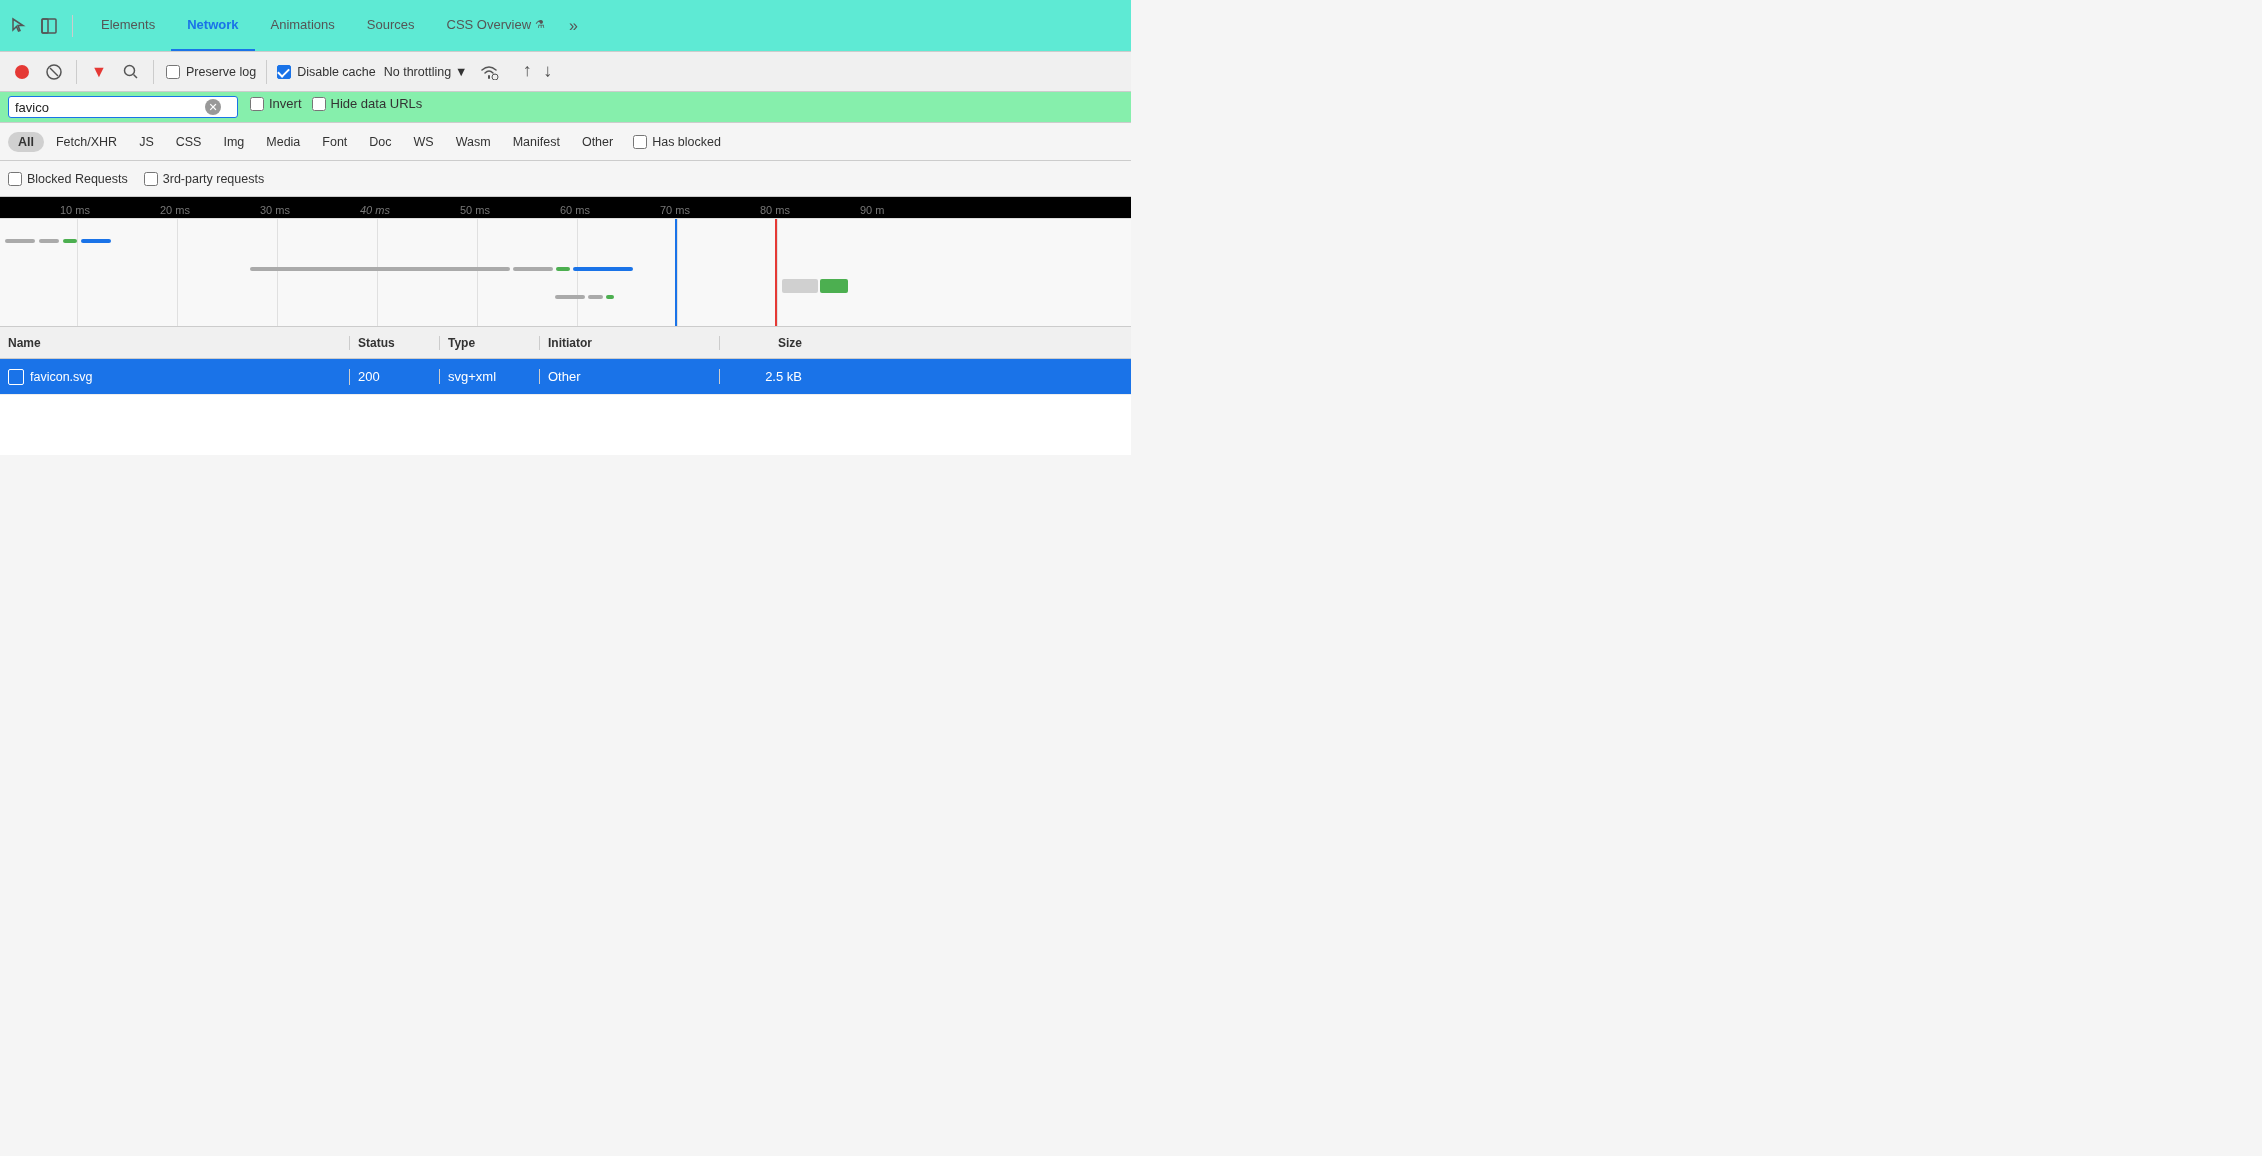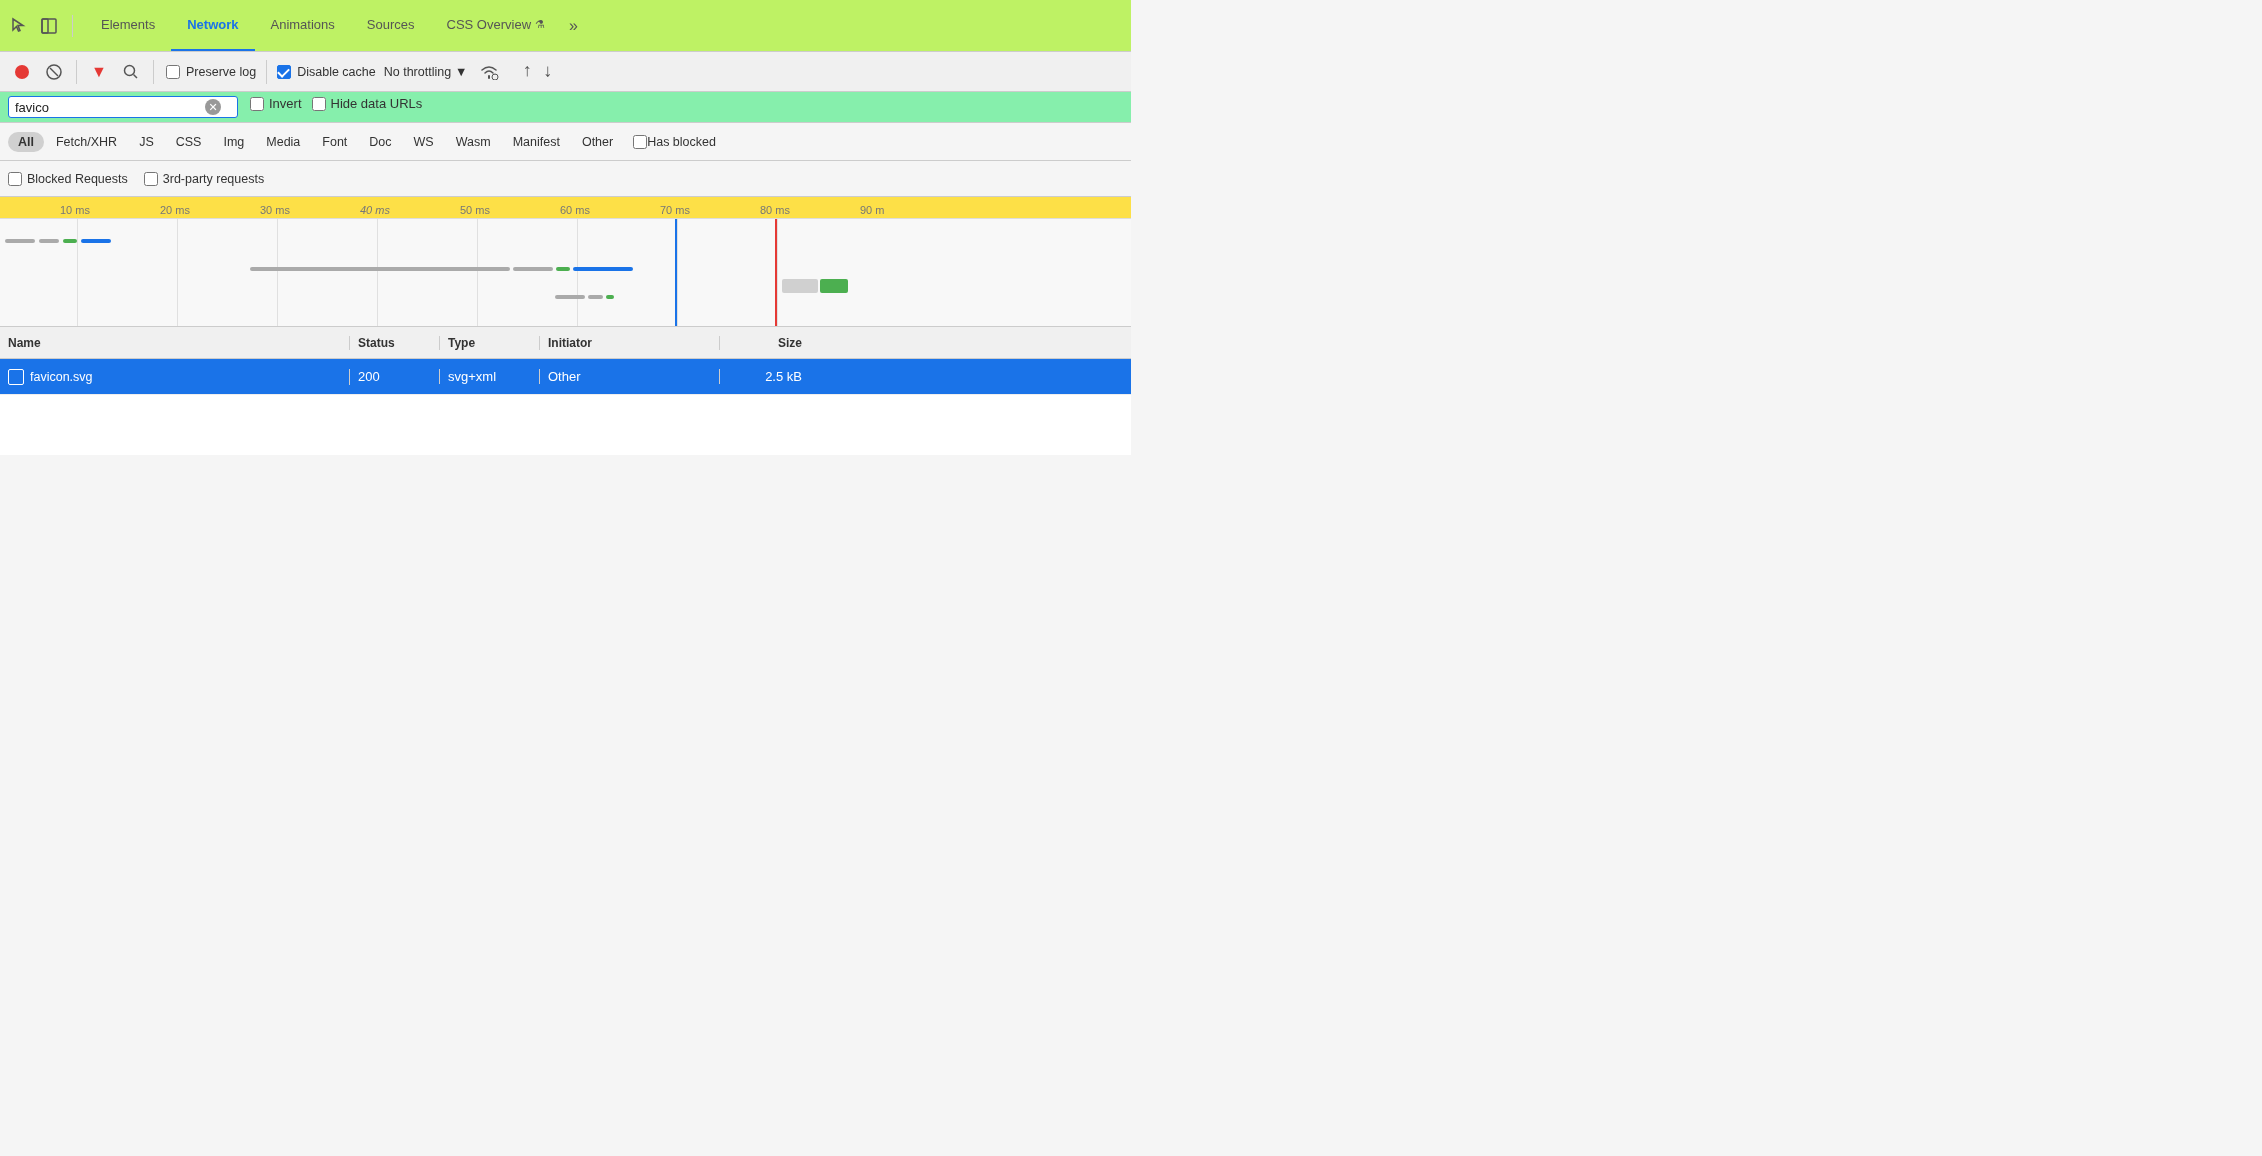--- a/index.html
+++ b/index.html
@@ -9,21 +9,21 @@
       background: #f5f5f5;
       color: #222;
       width: 1131px;
       overflow: hidden;
     }
 
     
     .tab-bar {
       display: flex;
       align-items: center;
-      background: #bef264;
+      background: #5eead4;
       border-bottom: 1px solid #ccc;
       padding: 0 8px;
       height: 52px;
     }
     .tab-bar-icons {
       display: flex;
       align-items: center;
       gap: 8px;
       margin-right: 12px;
       border-right: 1px solid #ccc;
@@ -234,20 +234,21 @@
       white-space: nowrap;
     }
     .type-btn.active {
       background: #d0d0d0;
       font-weight: 600;
       border-radius: 12px;
     }
     .has-blocked-area {
       display: flex;
       align-items: center;
+      gap: 5px;
       margin-left: 8px;
     }
     .has-blocked-area label {
       font-size: 12.5px;
       color: #333;
     }
 
     
     .blocked-bar {
       display: flex;
@@ -277,21 +278,21 @@
       border-bottom: 1px solid #ccc;
       position: relative;
       height: 130px;
       overflow: hidden;
     }
     .timeline-ruler {
       display: flex;
       align-items: flex-end;
       height: 22px;
       border-bottom: 1px solid #ddd;
-      background: #fde047;
+      background: #000000;
       padding: 0;
       position: relative;
     }
     .ruler-tick {
       position: absolute;
       font-size: 11px;
       color: #777;
       bottom: 2px;
     }
     .timeline-tracks {

